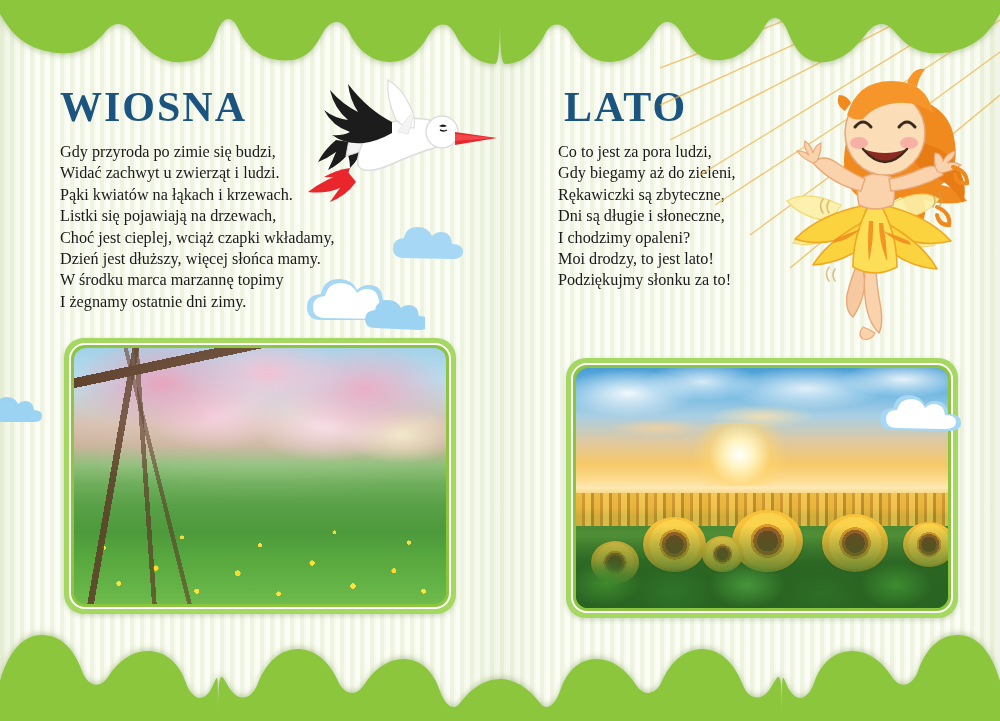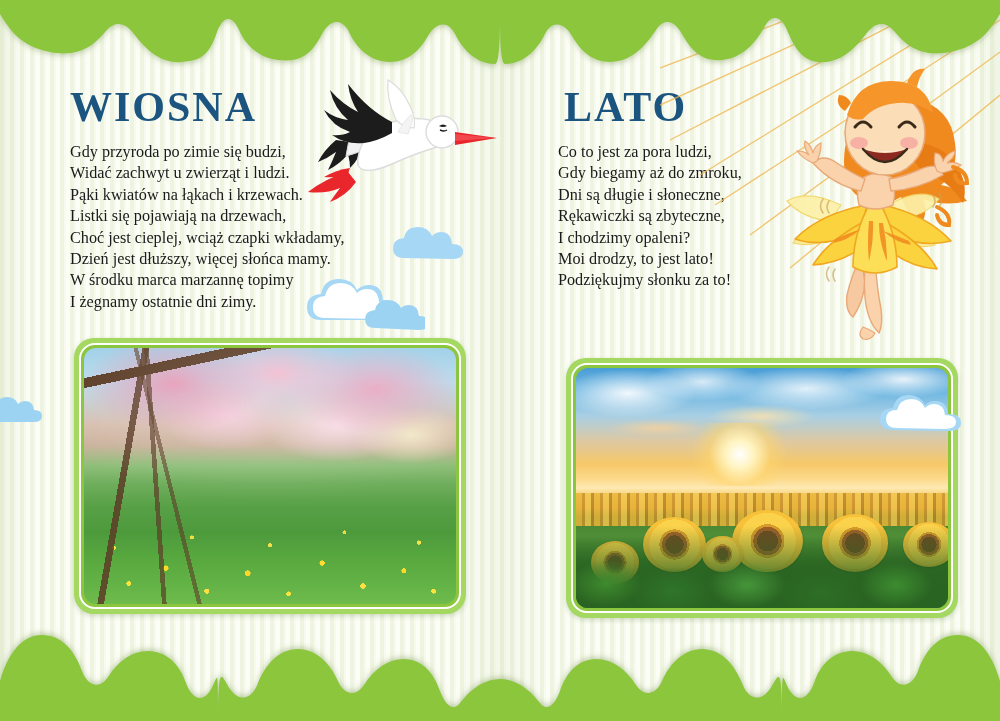--- a/index.html
+++ b/index.html
@@ -57,21 +57,21 @@
   #bottom-band { bottom: 0; height: 102px; }
   .scallop-band svg { display: block; width: 1000px; height: 100%; }
 
   
   .page {
     position: absolute;
     top: 0;
     width: 500px;
     height: 721px;
   }
-  #page-left { left: 12px; }
+  #page-left { left: 2px; }
   #page-right { left: 500px; }
 
   
   .season-title {
     position: absolute;
     font-family: "Liberation Serif", serif;
     font-weight: bold;
     font-size: 42px;
     letter-spacing: 2px;
     color: #1C5480;
@@ -324,23 +324,23 @@
       <span class="footer-label">Pory roku</span>
     </div>
   </div>
 
   <div class="page" id="page-right">
 
     <div class="season-title" id="title-right">LATO</div>
 
     <div class="poem" id="poem-right">
       <span class="poem-line">Co to jest za pora ludzi,</span>
-      <span class="poem-line">Gdy biegamy aż do zmroku,</span>
+      <span class="poem-line">Gdy biegamy aż do zieleni,</span>
+      <span class="poem-line">Rękawiczki są zbyteczne,</span>
       <span class="poem-line">Dni są długie i słoneczne,</span>
-      <span class="poem-line">Rękawiczki są zbyteczne,</span>
       <span class="poem-line">I chodzimy opaleni?</span>
       <span class="poem-line">Moi drodzy, to jest lato!</span>
       <span class="poem-line">Podziękujmy słonku za to!</span>
     </div>
 
     <div class="footer" id="footer-right">
       <span class="footer-label">Pory roku</span>
       <span class="page-number">21</span>
     </div>
   </div>

